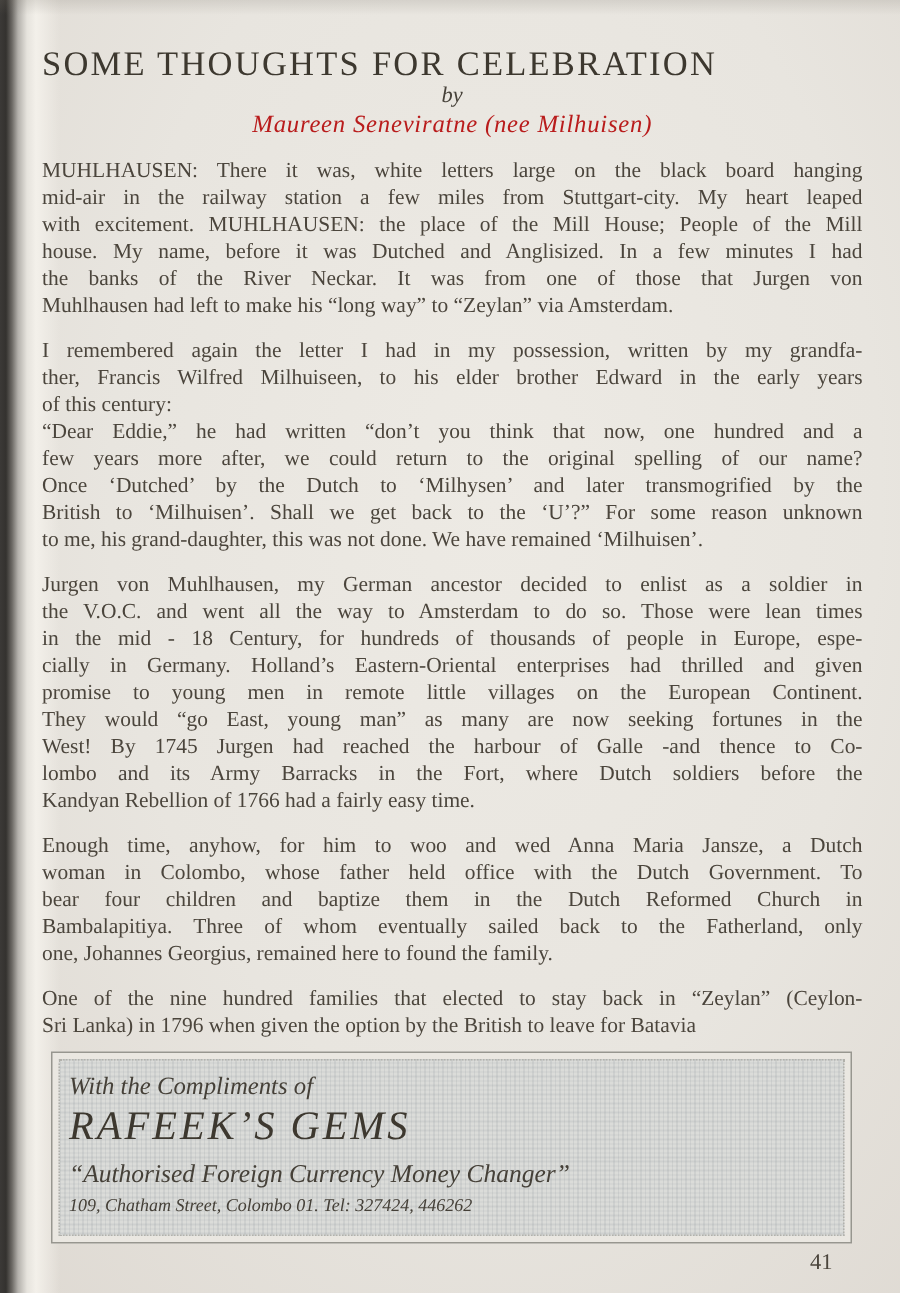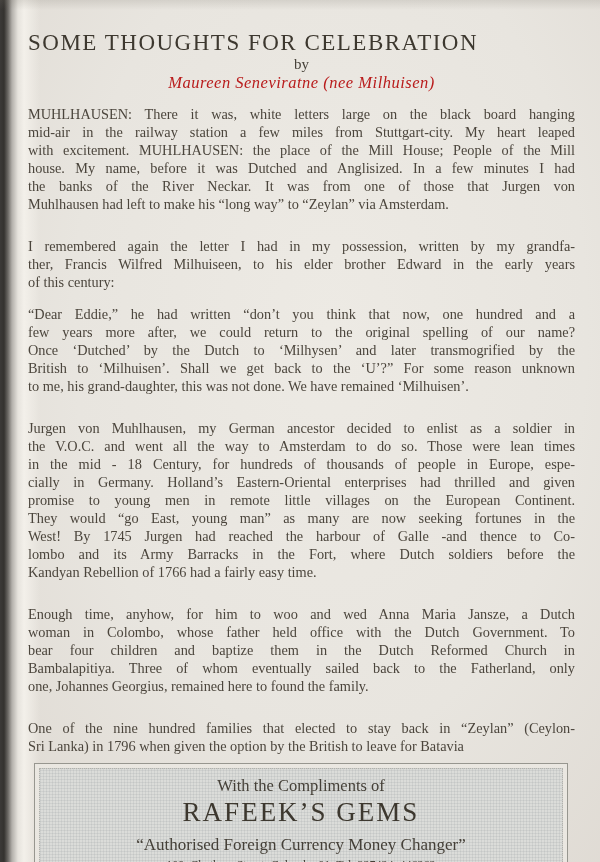--- a/index.html
+++ b/index.html
@@ -31,61 +31,63 @@
   }
   .title {
     font-size: 23px;
     letter-spacing: 1.5px;
     line-height: 26px;
     color: #3d382f;
     font-weight: normal;
   }
   .byline {
     text-align: center;
+    font-style: italic;
     font-size: 15px;
     line-height: 17px;
     color: #47423a;
   }
   .author {
     text-align: center;
     font-style: italic;
     font-size: 16.5px;
     line-height: 19px;
     letter-spacing: 0.5px;
     color: #b91c1c;
   }
   .article {
     margin-top: 13px;
     font-size: 14.3px;
     color: #4b453c;
   }
-  .paragraph { margin-top: 24px; }
+  .paragraph { margin-top: 12px; }
   .paragraph.first { margin-top: 12px; }
-  .paragraph.continues { margin-top: 14px; }
+  .paragraph.continues { margin-top: 0; }
   .line {
     line-height: 18px;
     text-align: justify;
     white-space: normal;
   }
   .line.just { text-align-last: justify; }
   .ad-box {
     margin: 8px 7px 0 6px;
     border: 1px solid #97968f;
     padding: 4px;
     background: #eae7e1;
   }
   .ad-inner {
     border: 1px dotted #b2b1ab;
     background-color: #dbdcd9;
     background-image:
       repeating-linear-gradient(0deg, rgba(140,146,152,0.16) 0 1px, rgba(0,0,0,0) 1px 3px),
       repeating-linear-gradient(90deg, rgba(140,146,152,0.16) 0 1px, rgba(0,0,0,0) 1px 3px);
-    text-align: center;
+    text-align: left;
     padding: 7px 6px 9px 6px;
     color: #454038;
+    font-style: italic;
   }
   .ad-compliments { font-size: 16.5px; line-height: 20px; }
   .ad-name { font-size: 27px; line-height: 32px; letter-spacing: 2px; color: #3d382f; }
   .ad-tagline { font-size: 17px; line-height: 21px; margin-top: 6px; }
   .ad-address { font-size: 12px; line-height: 21px; }
   .page-number {
     text-align: right;
     padding-right: 20px;
     margin-top: 5px;
     font-size: 15px;

